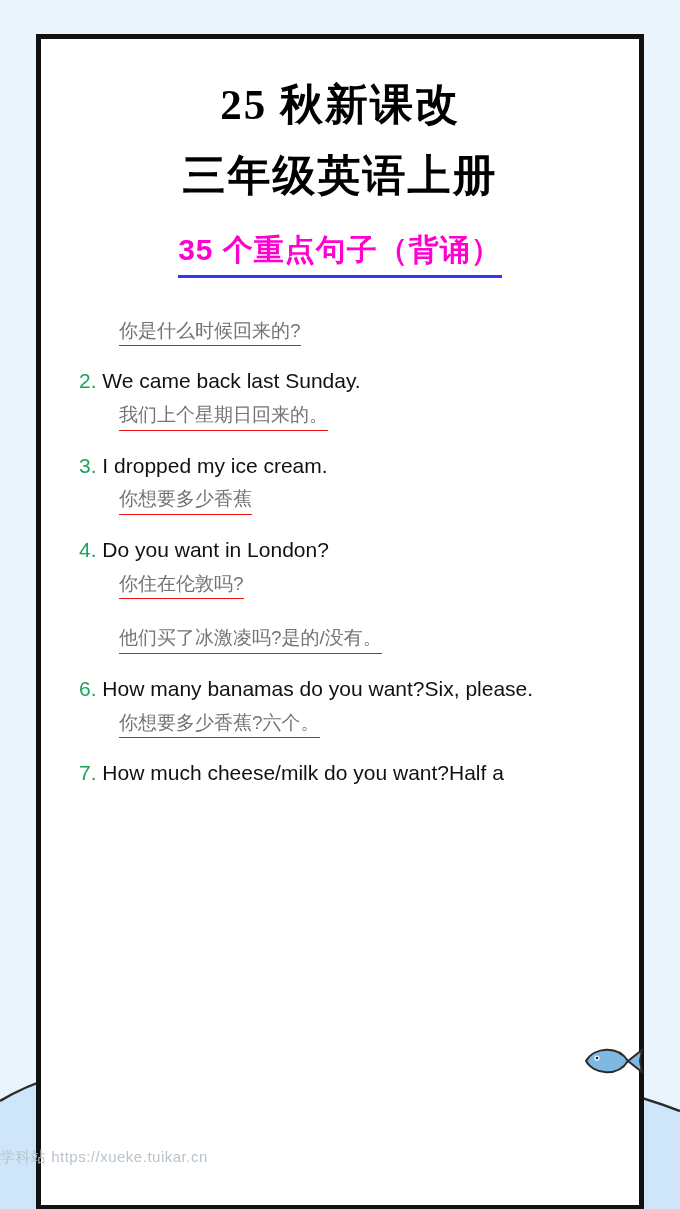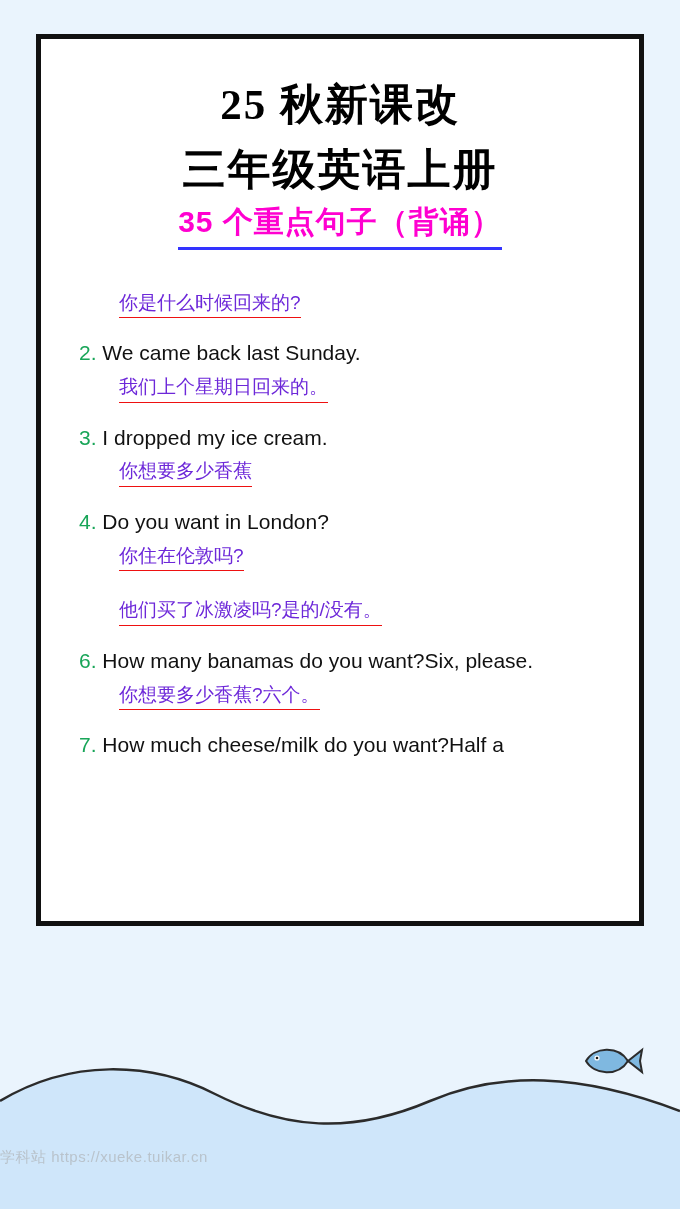--- a/index.html
+++ b/index.html
@@ -30,21 +30,21 @@
     overflow: hidden;
   }
   .wave-layer svg { display: block; }
 
   
   .card {
     position: absolute;
     left: 36px;
     top: 34px;
     width: 608px;
-    height: 892px;
+    height: 1176px;
     background: #ffffff;
     border: 5px solid #111111;
     box-sizing: border-box;
     overflow: hidden;
   }
 
   .card-inner {
     padding: 34px 26px 0 26px;
   }
 
@@ -53,24 +53,25 @@
     text-align: center;
     font-family: "Liberation Serif", serif;
     font-size: 43px;
     font-weight: 700;
     color: #000000;
     letter-spacing: 2px;
     line-height: 1.5;
     margin: 0;
   }
   .title-main.second {
-    margin-top: 0;
+    margin-top: 6px;
   }
   .title-sub {
     text-align: center;
+    margin-top: 22px;
     font-size: 30px;
     font-weight: 700;
     color: #ff00d0;
     letter-spacing: 1px;
     line-height: 1.35;
   }
   .title-sub .underline-blue {
     border-bottom: 3px solid #3333ff;
     padding-bottom: 4px;
     display: inline-block;
@@ -92,21 +93,21 @@
     text-justify: inter-word;
   }
   .num {
     color: #18a558;
     font-weight: 400;
   }
   .zh-line {
     margin-top: 6px;
     margin-left: 40px;
     font-size: 19px;
-    color: #6d28d9;
+    color: #737373;
     line-height: 1.4;
     display: inline-block;
     border-bottom: 1.5px solid #ee1111;
     padding-bottom: 1px;
   }
   .zh-wrap { display: block; }
 
   
   .fish {
     position: absolute;

